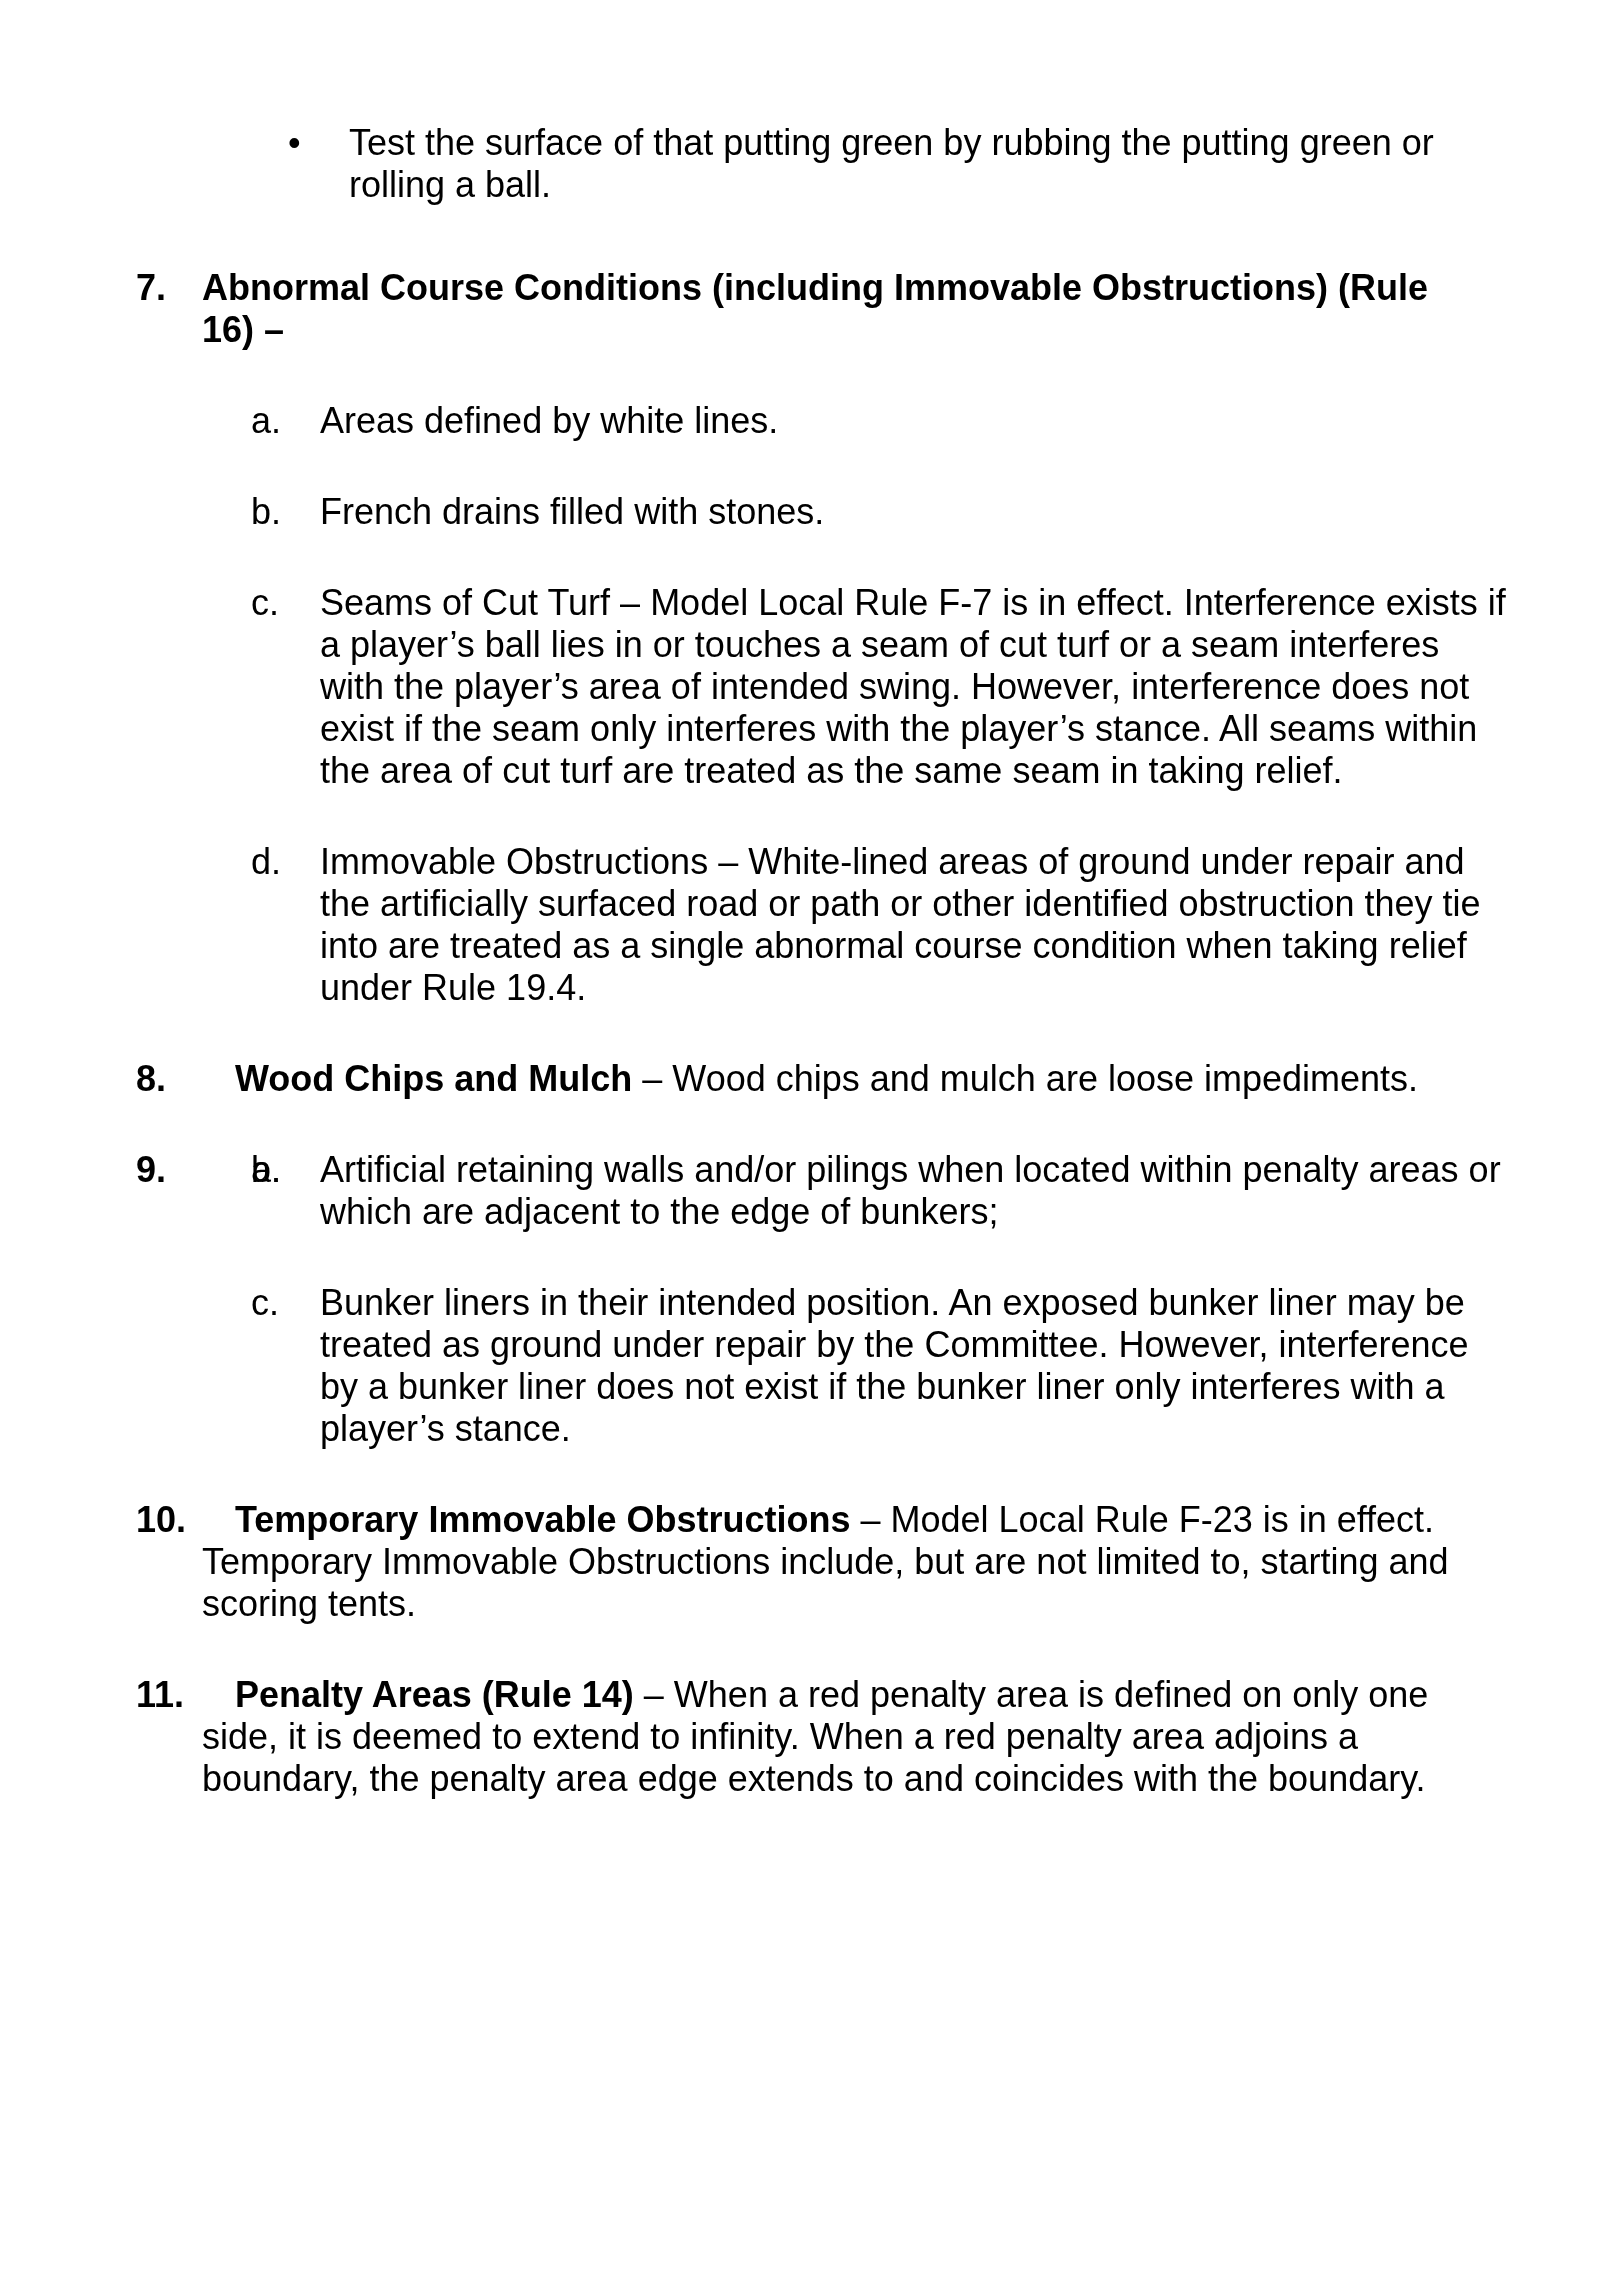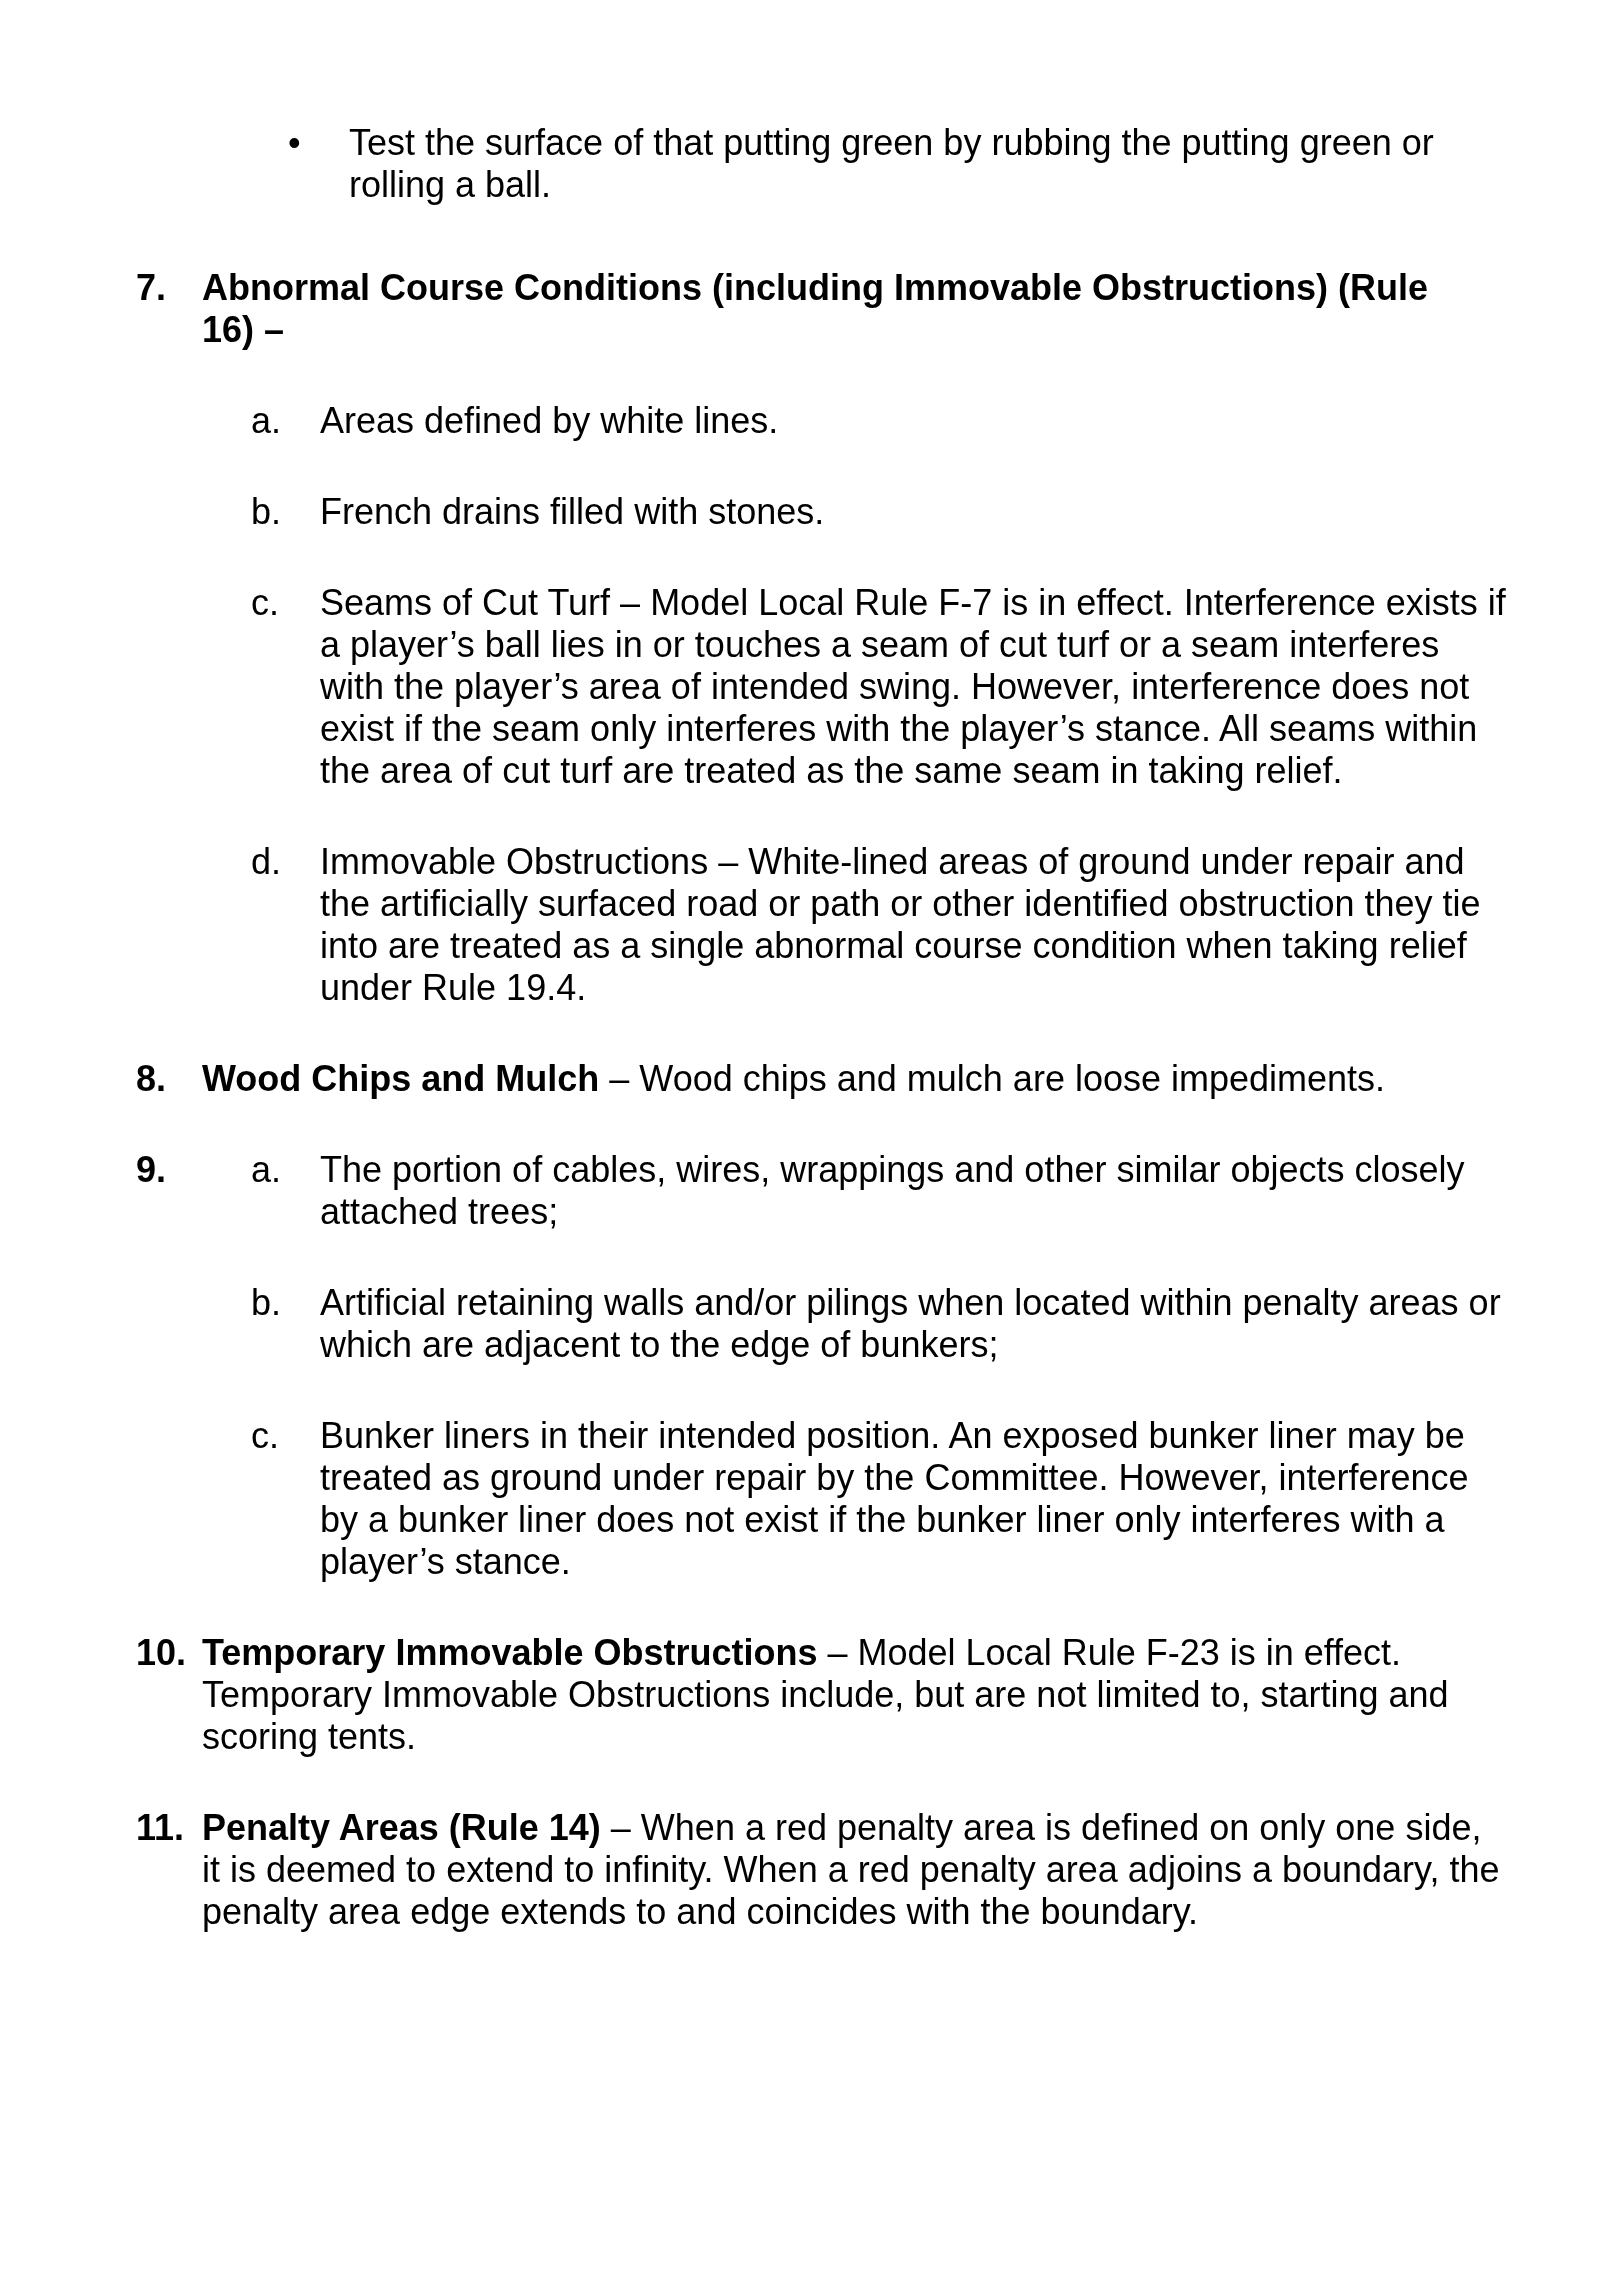--- a/index.html
+++ b/index.html
@@ -13,21 +13,21 @@
     height: 2295px;
     box-sizing: border-box;
     background: #ffffff;
     color: #000000;
     font-family: "Liberation Sans", "DejaVu Sans", sans-serif;
     font-size: 36px;
     line-height: 42px;
     padding: 122px 113px 0 136px;
     overflow: hidden;
   }
-  .bold { font-weight: bold; }
+  .bold { font-weight: bold; margin-left: 33px; }
 
   
   .bullet-item {
     position: relative;
     margin-left: 152px;
     padding-left: 61px;
     margin-bottom: 61px;
   }
   .bullet-item .marker {
     position: absolute;
@@ -109,21 +109,20 @@
   <div class="item">
     <span class="num">8.</span>
     <div><span class="bold">Wood Chips and Mulch</span><span> – Wood chips and mulch are loose impediments.</span></div>
   </div>
 
   <div class="item">
     <span class="num">9.</span>
     <div class="sublist">
       <div class="subitem">
         <span class="smarker">a.</span>
-        <span>The portion of cables, wires, wrappings and other similar objects closely attached trees;</span>
       </div>
       <div class="subitem">
         <span class="smarker">b.</span>
         <span>Artificial retaining walls and/or pilings when located within penalty areas or which are adjacent to the edge of bunkers;</span>
       </div>
       <div class="subitem">
         <span class="smarker">c.</span>
         <span>Bunker liners in their intended position. An exposed bunker liner may be treated as ground under repair by the Committee. However, interference by a bunker liner does not exist if the bunker liner only interferes with a player’s stance.</span>
       </div>
     </div>

